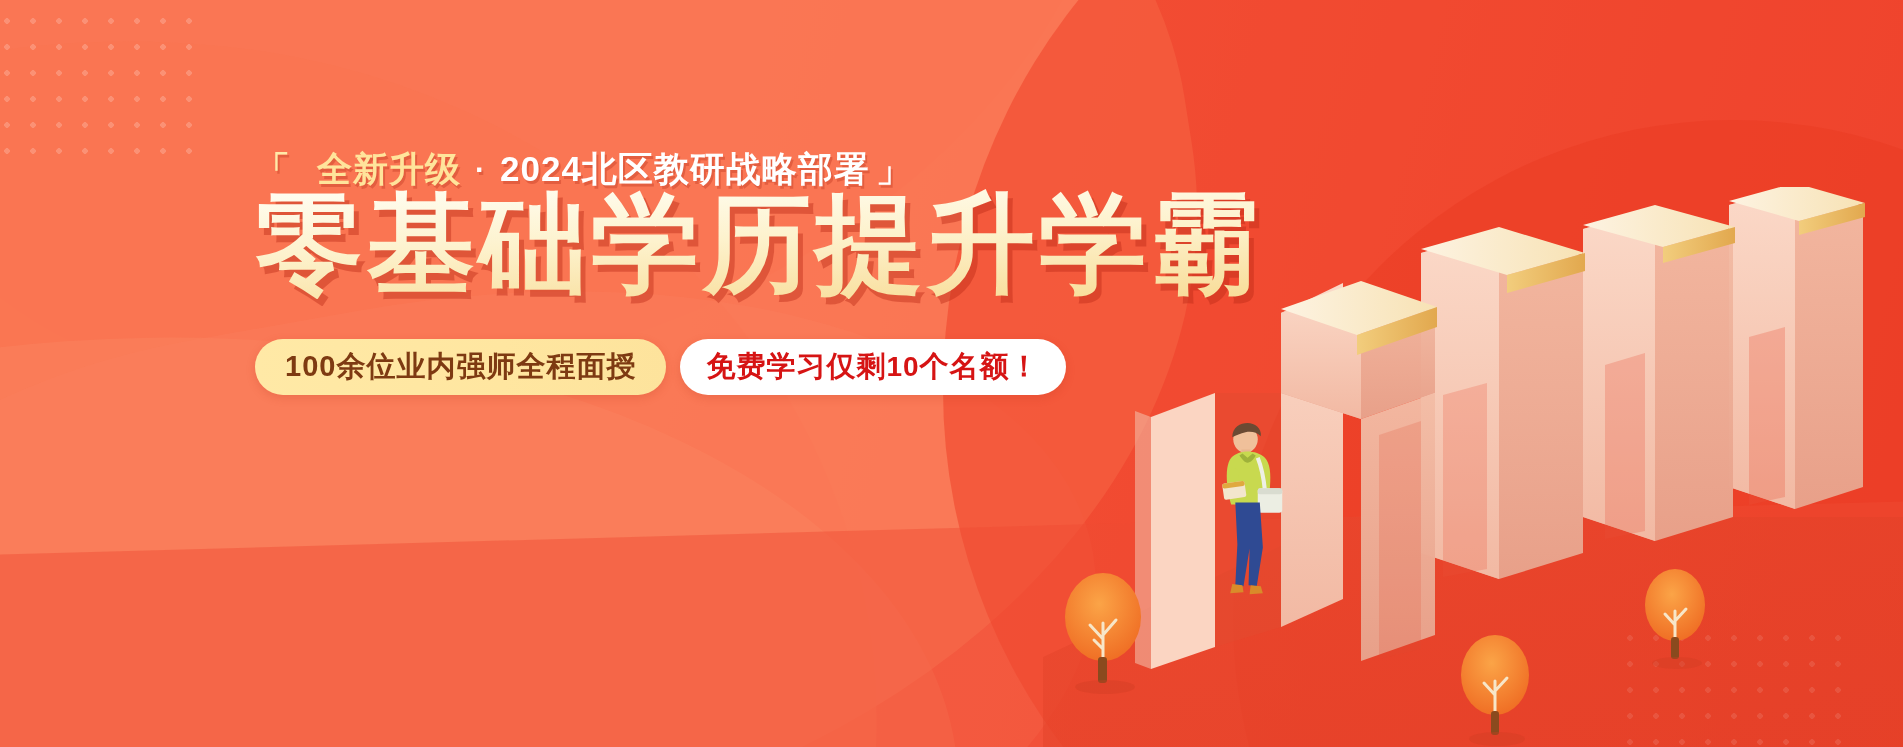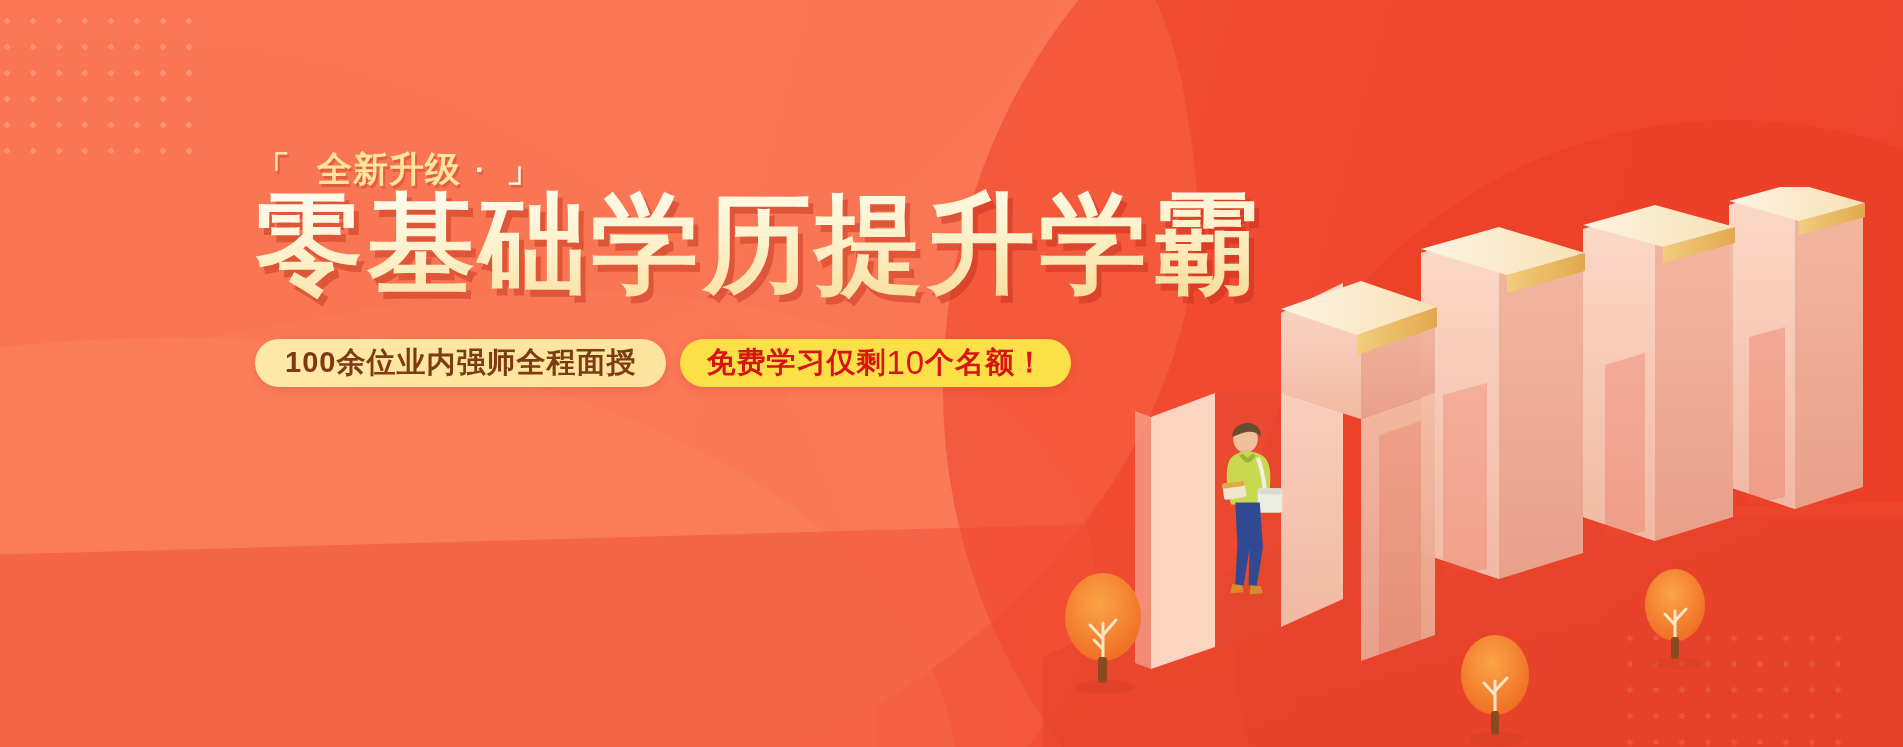--- a/index.html
+++ b/index.html
@@ -75,34 +75,34 @@
     letter-spacing:4px;white-space:nowrap;
     color:#fdf0c6;
     background:linear-gradient(178deg,#fffdf2 0%,#fdf2cd 46%,#f8dc97 100%);
     -webkit-background-clip:text;background-clip:text;
     -webkit-text-fill-color:transparent;
     filter:drop-shadow(5px 7px 0 rgba(186,40,22,.42));
   }
 
   .pills{display:flex;align-items:center;margin-top:40px;}
   .pill{
-    height:48px;display:flex;align-items:center;justify-content:center;
+    height:56px;display:flex;align-items:center;justify-content:center;
     border-radius:28px;font-size:29px;font-weight:700;letter-spacing:1px;
     white-space:nowrap;
   }
   .pill-yellow{
     background:linear-gradient(92deg,#ffe9a6 0%,#ffe6a0 60%,#fde39c 100%);
     color:#7e3a12;padding:0 30px;
     box-shadow:0 3px 10px rgba(175,45,22,.18);
   }
   .pill-white{
-    background:#fde047;color:#d61414;padding:0 26px;margin-left:14px;
+    background:#ffffff;color:#d61414;padding:0 26px;margin-left:14px;
     box-shadow:0 3px 10px rgba(175,45,22,.18);
   }
-  .pill-white .num{font-size:33px;font-weight:400;}
+  .pill-white .num{font-size:28px;font-weight:700;}
 
   
   .illus{position:absolute;right:0;bottom:0;width:860px;height:560px;z-index:4;}
   .illus svg{display:block;width:100%;height:100%;}
 </style>
 </head>
 <body>
 
 <div id="banner">
 
@@ -242,20 +242,21 @@
       </g>
     </svg>
   </div>
 
   <div class="copy">
 
     <div class="subtitle">
       <span class="sub-bracket">「</span>
       <span class="sub-hl">全新升级</span>
       <span class="sub-dot">·</span>
+      <span class="sub-main">2024北区教研战略部署</span>
       <span class="sub-bracket-end">」</span>
     </div>
 
     <div class="headline">零基础学历提升学霸班</div>
 
     <div class="pills">
       <div class="pill pill-yellow">
         <span>100余位业内强师全程面授</span>
       </div>
       <div class="pill pill-white">

